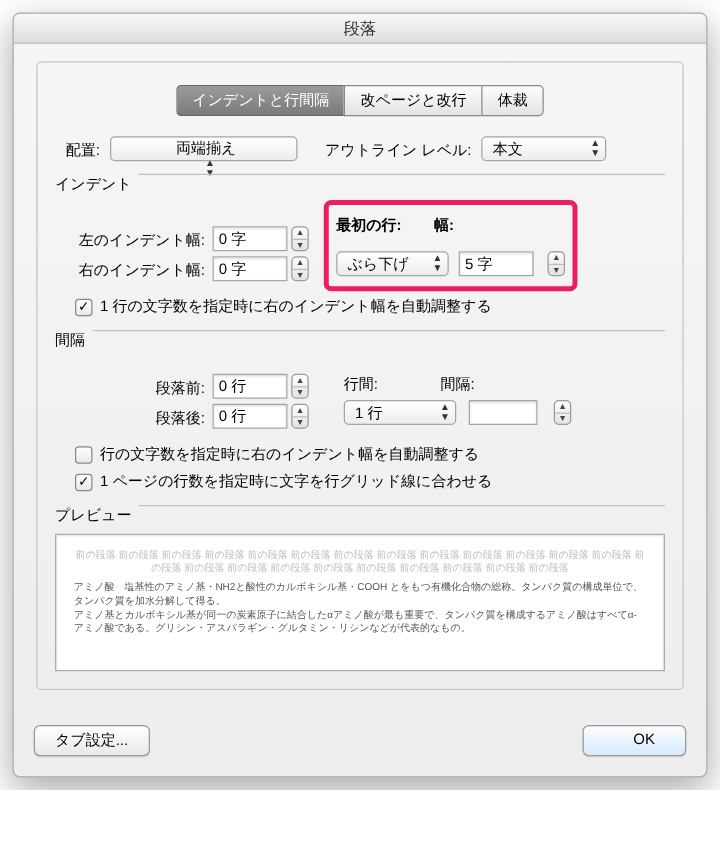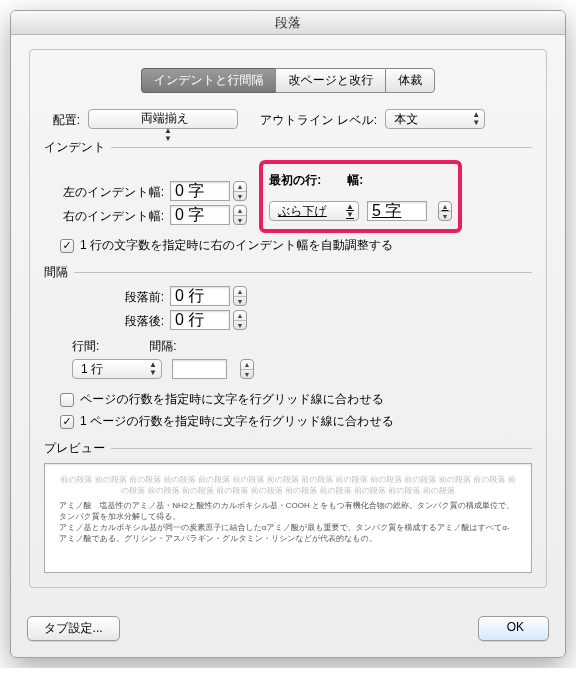--- a/index.html
+++ b/index.html
@@ -68,21 +68,21 @@
   }
   .select .arrows { font-size:8px; line-height:8px; color:#333; margin-left:6px;}
   .select .arrows>div{height:8px;}
 
   .textfield {
     height: 20px;
     background: #fff;
     border: 1px solid #a5a5a5;
     border-radius: 0;
     padding: 0 4px;
-    font-size:16px;
+    font-size:12px;
     display:inline-flex;
     align-items:center;
     box-shadow: 0 1px 2px rgba(0,0,0,.15) inset;
   }
   .stepper {
     display:inline-flex;
     flex-direction:column;
     border:1px solid #999;
     border-radius:4px;
     overflow:hidden;
@@ -92,21 +92,21 @@
     background:linear-gradient(#fdfdfd,#e3e3e3);
   }
   .stepper div{flex:1;font-size:7px;line-height:9px;text-align:center;color:#444;}
   .stepper div:first-child{border-bottom:1px solid #bbb;}
 
   .group-label {
     color:#000;
     font-size:12px;
     margin-top:10px;
     display:flex;
-    align-items:center;
+    align-items:flex-start;
   }
   .group-label .line {
     flex:1;
     height:1px;
     background:#c0c0c0;
     margin-left:6px;
   }
 
   .checkbox { display:flex; align-items:center; margin:5px 0; }
   .cbox {
@@ -225,21 +225,21 @@
               </div>
         </div>
       </div>
 
       <div style="margin-left:18px;">
         <div class="highlight-box">
           <div class="row" style="gap:26px;font-weight:bold;">
             <span>最初の行:</span>
             <span>幅:</span>
           </div>
-          <div class="row" style="gap:8px;margin-top:12px;text-decoration:underline;">
+          <div class="row" style="gap:8px;margin-top:12px;">
             <div class="select" style="width:90px;">
               <span>ぶら下げ</span>
               <span class="arrows">
                     <div>▲</div>
                     <div>▼</div>
                   </span>
             </div>
             <div class="textfield" style="width:60px;">
                   <span>5 字</span>
                 </div>
@@ -255,21 +255,21 @@
     <div class="checkbox" style="margin-left:16px;margin-top:8px;">
       <div class="cbox">✓</div>
       <span>1 行の文字数を指定時に右のインデント幅を自動調整する</span>
     </div>
 
     <div class="group-label">
       <span>間隔</span>
           <div class="line"></div>
     </div>
 
-    <div class="row" style="margin-top:1px;align-items:flex-start;flex-direction:column;">
+    <div class="row" style="margin-top:14px;align-items:flex-start;">
       <div>
         <div class="row">
           <span class="lbl-right" style="width:120px;">段落前:</span>
           <div class="textfield" style="width:60px;margin-left:6px;">
                 <span>0 行</span>
               </div>
           <div class="stepper">
                 <div>▲</div>
                 <div>▼</div>
               </div>
@@ -305,21 +305,21 @@
           <div class="stepper">
                 <div>▲</div>
                 <div>▼</div>
               </div>
         </div>
       </div>
     </div>
 
     <div class="checkbox" style="margin-left:16px;margin-top:8px;">
       <div class="cbox"></div>
-      <span>ページの行数を指定時に文字を行グリッド線に合わせる</span>
+      <span>行の文字数を指定時に右のインデント幅を自動調整する</span>
     </div>
     <div class="checkbox" style="margin-left:16px;">
       <div class="cbox">✓</div>
       <span>1 ページの行数を指定時に文字を行グリッド線に合わせる</span>
     </div>
 
     <div class="group-label">
       <span>プレビュー</span>
           <div class="line"></div>
     </div>
@@ -328,16 +328,16 @@
       <div class="dark" style="margin-top:4px;white-space:pre-line;">アミノ酸　塩基性のアミノ基・NH2と酸性のカルボキシル基・COOH とをもつ有機化合物の総称。タンパク質の構成単位で、タンパク質を加水分解して得る。
 アミノ基とカルボキシル基が同一の炭素原子に結合したαアミノ酸が最も重要で、タンパク質を構成するアミノ酸はすべてα-アミノ酸である。グリシン・アスパラギン・グルタミン・リシンなどが代表的なもの。</div>
     </div>
 
     </div>
   </div>
 
   <div class="bottom-bar">
     <div class="btn">タブ設定...</div>
     <div style="display:flex;gap:12px;">
-      <div class="btn default" style="padding-left:28px;padding-right:24px;">OK</div>
+      <div class="btn default" style="padding-left:40px;padding-right:24px;">OK</div>
     </div>
   </div>
 </div>
 
 </body></html>

